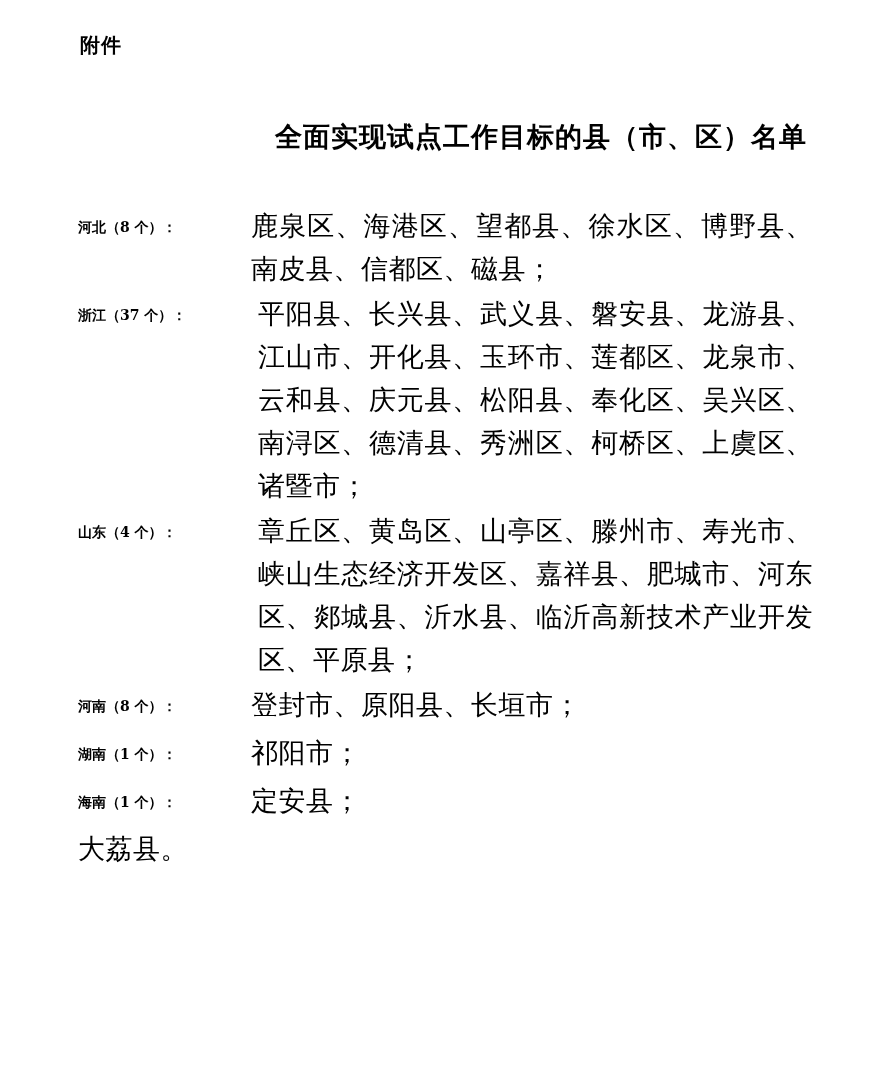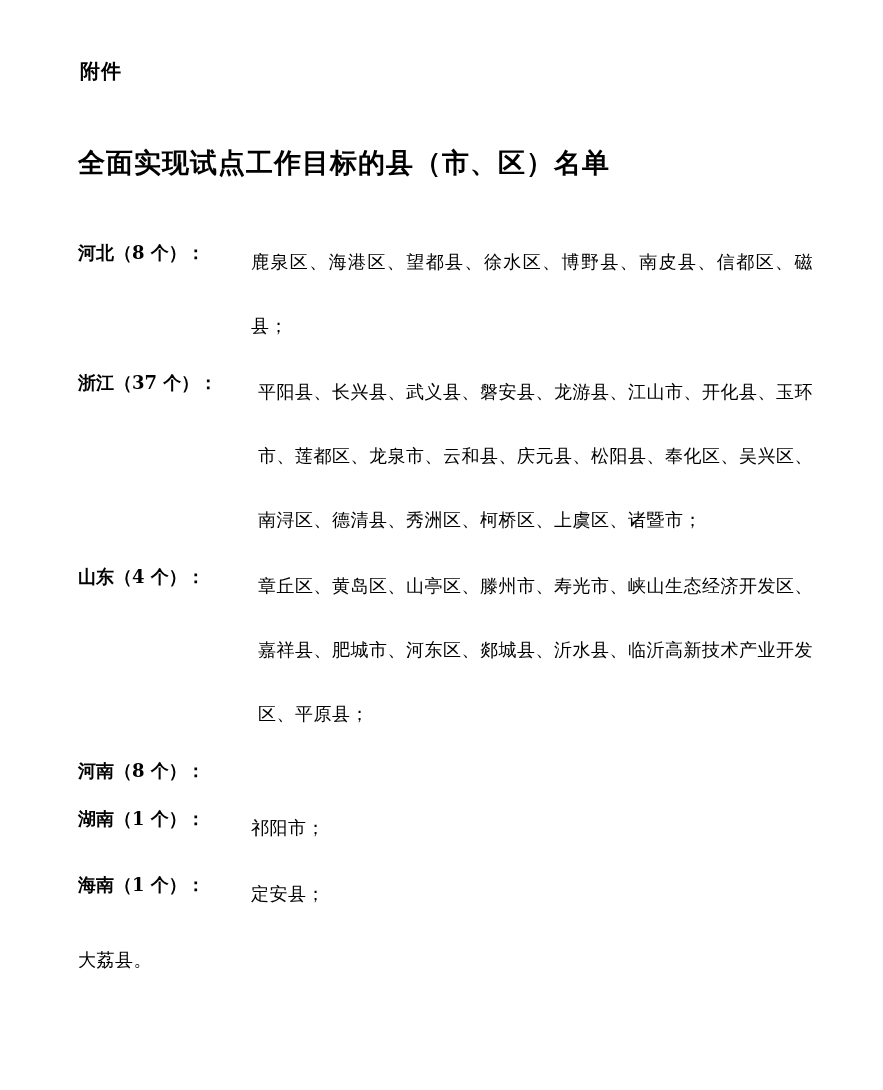--- a/index.html
+++ b/index.html
@@ -14,58 +14,57 @@
     color: #000000;
     position: relative;
     overflow: hidden;
   }
   .page {
     width: 883px;
     height: 1030px;
     box-sizing: border-box;
     padding: 30px 70px 0 78px;
     position: relative;
-    margin-top: 26px;
   }
   .attach-label {
     font-size: 20px;
     font-weight: bold;
     letter-spacing: 1px;
     line-height: 30px;
     margin: 0 0 0 2px;
   }
   .doc-title {
-    text-align: left;
+    text-align: right;
     font-size: 27px;
     font-weight: bold;
     letter-spacing: 1px;
     margin: 58px 0 0 0;
     padding-right: 6px;
     line-height: 38px;
   }
   .entries {
     margin-top: 48px;
   }
   .entry {
     display: flex;
     align-items: flex-start;
     margin-bottom: 2px;
   }
   .entry-label {
     flex: 0 0 auto;
-    font-size: 18px;
+    font-size: 14px;
     font-weight: bold;
     line-height: 46px;
     white-space: nowrap;
     letter-spacing: 0px;
   }
   .entry-body {
     flex: 1 1 auto;
-    font-size: 18px;
-    line-height: 64px;
+    font-size: 27px;
+    line-height: 43px;
     letter-spacing: 0.5px;
     text-align: justify;
     text-justify: inter-ideograph;
   }
   
   .entry--w1 .entry-label { width: 173px; }
   .entry--w2 .entry-label { width: 180px; }
 </style>
 </head>
 <body>
@@ -90,20 +89,21 @@
     </div>
 
 
     <div class="entry entry--w2">
       <div class="entry-label">山东（4 个）：</div>
       <div class="entry-body">章丘区、黄岛区、山亭区、滕州市、寿光市、峡山生态经济开发区、嘉祥县、肥城市、河东区、郯城县、沂水县、临沂高新技术产业开发区、平原县；</div>
     </div>
 
     <div class="entry entry--w1">
       <div class="entry-label">河南（8 个）：</div>
+      <div class="entry-body">登封市、原阳县、长垣市；</div>
     </div>
 
     <div class="entry entry--w1">
       <div class="entry-label">湖南（1 个）：</div>
       <div class="entry-body">祁阳市；</div>
     </div>
 
     <div class="entry entry--w1">
       <div class="entry-label">海南（1 个）：</div>
       <div class="entry-body">定安县；</div>

